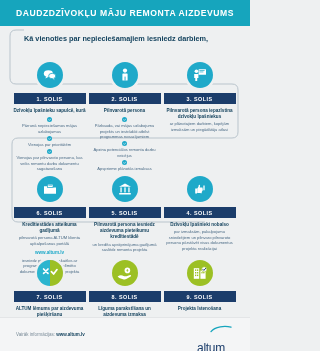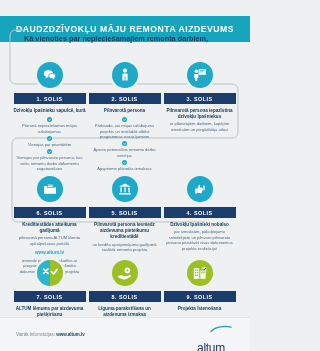--- a/index.html
+++ b/index.html
@@ -6,21 +6,21 @@
   body{
     width:250px;height:351px;overflow:hidden;
     background:#eef0f1;
     font-family:"Liberation Sans", sans-serif;
     -webkit-font-smoothing:antialiased;
   }
   .page{position:relative;width:250px;height:351px;background:#eef0f1;}
 
   
   .header{
-    position:absolute;left:0;top:16px;width:250px;height:26px;
+    position:absolute;left:0;top:0;width:250px;height:26px;
     background:#16a5bd;display:flex;align-items:center;justify-content:center;
   }
   .header-title{
     color:#ffffff;font-size:8.6px;font-weight:bold;letter-spacing:.55px;
     white-space:nowrap;
   }
 
   
   .intro{
     position:absolute;left:24px;top:34px;width:205px;
@@ -95,21 +95,21 @@
 </head>
 <body>
 
 <div class="page">
 
   <div class="header">
     <div class="header-title">DAUDZDZĪVOKĻU MĀJU REMONTA AIZDEVUMS</div>
   </div>
 
   <div class="intro">
-    <div>Kā vienoties par nepieciešamajiem remonta darbiem,</div>
+    <div>Kā vienoties par nepieciešamajiem iesniedz darbiem,</div>
   </div>
 
   <svg class="flow-svg" viewBox="0 0 250 290">
     <g fill="none" stroke="#b9c4cc" stroke-width="1">
 
       <path d="M24 4 L16 4 Q10 4 10 10 L10 52 Q10 58 16 58 L45 58"></path>
 
       <path d="M45 58 L205 58"></path>
 
       <path d="M205 58 L232 58 Q238 58 238 64 L238 106 Q238 112 232 112 L205 112"></path>

